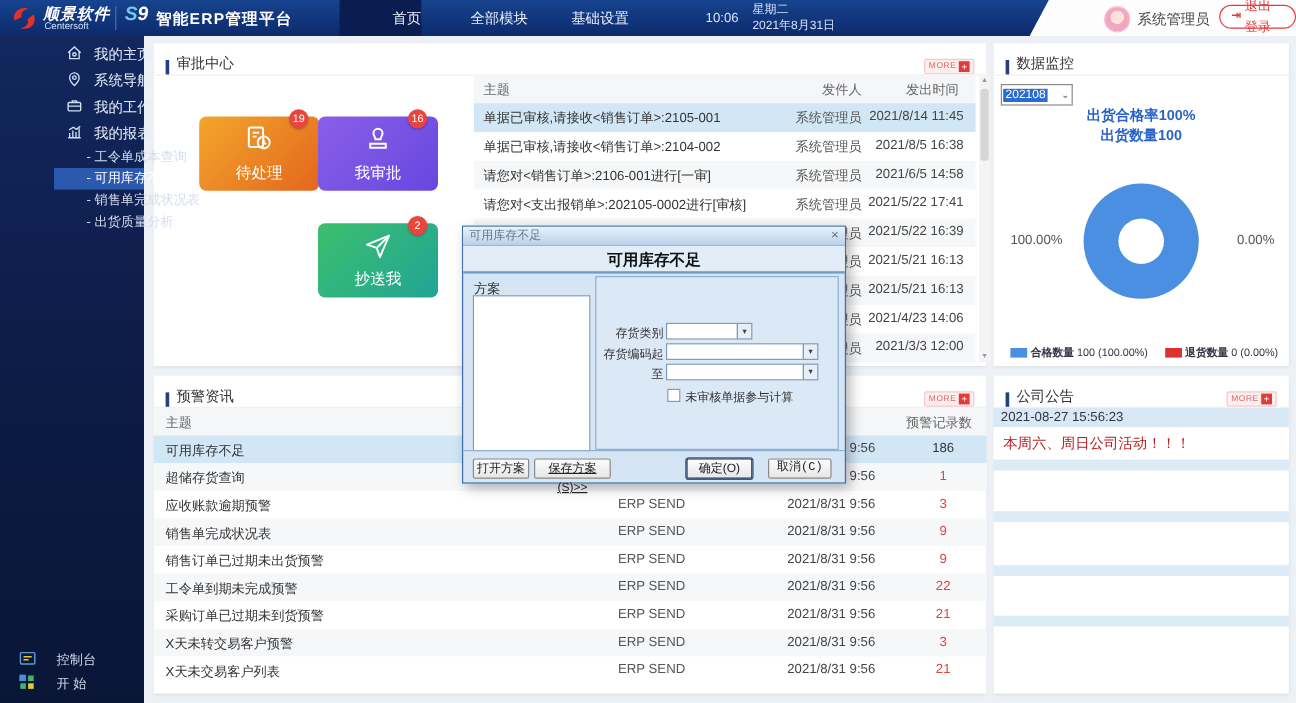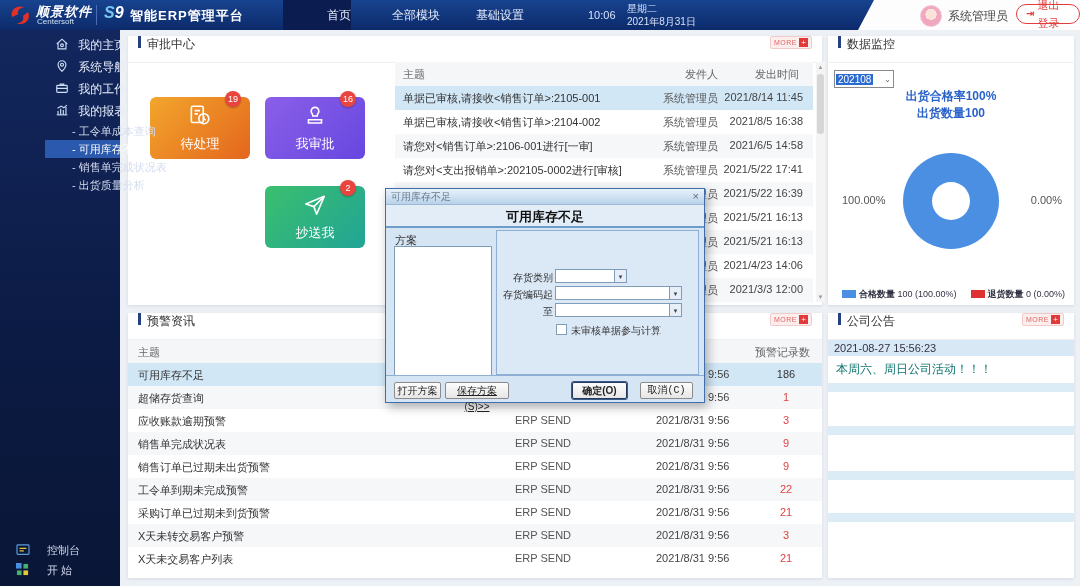--- a/index.html
+++ b/index.html
@@ -47,30 +47,30 @@
   .side-bottom{position:absolute;left:0;bottom:6px;width:120px;}
   .side-brow{height:20px;line-height:20px;color:#cfd8ec;font-size:11px;padding-left:16px;cursor:pointer;}
   .side-brow .bic{display:inline-block;width:14px;margin-right:14px;vertical-align:-2px;}
   
   .main{position:absolute;left:120px;top:30px;width:960px;height:556px;background:#edf0f4;}
   .panel{position:absolute;background:#fff;box-shadow:0 1px 3px rgba(20,40,80,.10);}
   .p-approval{left:8px;top:6px;width:694px;height:269px;}
   .p-alerts{left:8px;top:283px;width:694px;height:265px;}
   .p-monitor{left:708px;top:6px;width:246px;height:269px;}
   .p-notice{left:708px;top:283px;width:246px;height:265px;}
-  .panel-header{height:26px;border-bottom:1px solid #f1f1f1;display:flex;align-items:flex-start;padding:0 10px;}
+  .panel-header{height:26px;border-bottom:1px solid #f1f1f1;display:flex;align-items:flex-end;padding:0 10px;}
   .accent{width:3px;height:12px;background:#24407e;margin-right:6px;}
   .panel-title{font-size:12px;color:#333;}
   .more{margin-left:auto;display:flex;align-items:center;gap:2px;background:#fdeeee;
         border:1px solid #f3caca;border-radius:2px;padding:1px 3px;cursor:pointer;}
   .more-text{font-size:7px;color:#d66;letter-spacing:.5px;}
   .more-plus{width:9px;height:9px;background:#e03b3b;color:#fff;font-size:8px;line-height:9px;text-align:center;}
   
   .tile{position:absolute;width:100px;height:62px;border-radius:6px;color:#fff;cursor:pointer;}
-  .tile-0{left:22px;top:61px;background:linear-gradient(135deg,#f2a62c,#e4661d);}
+  .tile-0{left:38px;top:61px;background:linear-gradient(135deg,#f2a62c,#e4661d);}
   .tile-1{left:137px;top:61px;background:linear-gradient(135deg,#8a5fe8,#6747e0);}
   .tile-2{left:22px;top:150px;background:linear-gradient(135deg,#5b7fe0,#3c55cc);}
   .tile-3{left:137px;top:150px;background:linear-gradient(135deg,#3bbf6e,#21a495);}
   .t-icon{position:absolute;top:6px;left:50%;transform:translateX(-50%);}
   .t-label{position:absolute;bottom:6px;width:100%;text-align:center;font-size:13px;}
   .badge{position:absolute;top:-6px;right:9px;min-width:12px;height:16px;border-radius:9px;
          background:#e8453f;color:#fff;font-size:9px;line-height:16px;text-align:center;
          padding:0 2px;box-shadow:0 1px 2px rgba(0,0,0,.25);}
   
   .atable{position:absolute;left:267px;top:26px;width:418px;}
@@ -111,21 +111,21 @@
   .donut{position:absolute;left:75px;top:117px;width:96px;height:96px;border-radius:50%;background:#4a8fe2;}
   .donut::after{content:"";position:absolute;left:29px;top:29px;width:38px;height:38px;border-radius:50%;background:#fff;}
   .d-left{position:absolute;left:14px;top:158px;font-size:11px;color:#555;}
   .d-right{position:absolute;right:12px;top:158px;font-size:11px;color:#555;}
   .legend{position:absolute;left:14px;top:252px;display:flex;gap:14px;font-size:9px;color:#334;align-items:center;}
   .sw{display:inline-block;width:14px;height:8px;margin-right:3px;vertical-align:-1px;}
   
   .notice-date{position:absolute;left:0;top:27px;width:246px;height:16px;background:#d8e9f5;
                font-size:11px;color:#334;line-height:16px;padding-left:6px;box-sizing:border-box;}
   .notice-body{position:absolute;left:0;top:43px;width:246px;height:26px;background:#fff;
-               font-size:12px;color:#0f766e;line-height:26px;padding-left:8px;box-sizing:border-box;}
+               font-size:12px;color:#b91c1c;line-height:26px;padding-left:8px;box-sizing:border-box;}
   .strip{position:absolute;left:0;width:246px;height:9px;background:#dcecf6;}
   .s1{top:70px;} .s2{top:113px;} .s3{top:158px;} .s4{top:200px;}
   
   .modal{position:absolute;left:265px;top:158px;width:320px;height:215px;z-index:60;
          background:#d6e5f4;border:1px solid #3f6fa8;box-shadow:3px 4px 10px rgba(0,0,0,.3);box-sizing:border-box;}
   .m-titlebar{position:absolute;left:0;top:0;width:100%;height:16px;
               background:linear-gradient(180deg,#e8f2fb,#b9d2ea);border-bottom:1px solid #9db9d6;
               font-size:10px;color:#66788c;line-height:16px;padding-left:5px;box-sizing:border-box;}
   .m-close{position:absolute;right:5px;top:1px;font-size:11px;color:#667;cursor:pointer;}
   .m-heading{position:absolute;left:0;top:16px;width:100%;height:23px;background:#e2edf8;
@@ -143,21 +143,21 @@
   .spin{position:absolute;width:13px;height:14px;background:#e7eef7;border:1px solid #7f9db9;
         font-size:7px;color:#345;text-align:center;line-height:13px;box-sizing:border-box;cursor:pointer;}
   .sp-0{left:117px;top:38px;} .sp-1{left:172px;top:55px;} .sp-2{left:172px;top:72px;}
   .m-check{position:absolute;left:59px;top:93px;width:9px;height:9px;background:#fff;border:1px solid #7f9db9;cursor:pointer;}
   .m-checklabel{position:absolute;left:74px;top:93px;font-size:10px;color:#333;}
   .m-btnbar{position:absolute;left:0;top:186px;width:100%;height:28px;border-top:1px solid #8fb0d4;}
   .mbtn{position:absolute;top:6px;height:17px;background:linear-gradient(#fdfdfd,#e6e6e6);
         border:1px solid #8b8b8b;border-radius:2px;font-size:10px;color:#222;text-align:center;
         line-height:16px;box-sizing:border-box;cursor:pointer;}
   .mb-open{left:8px;width:47px;} .mb-save{left:59px;width:64px;text-decoration:underline;}
-  .mb-ok{left:186px;width:55px;border-color:#223a5e;box-shadow:0 0 0 1px #3c5a88;font-weight:bold;}
+  .mb-ok{left:186px;width:55px;border-color:#223a5e;box-shadow:0 0 0 1px #3c5a88;}
   .mb-cancel{left:254px;width:53px;font-family:Liberation Mono, monospace;}
 </style>
 </head>
 <body>
 
 <div class="topbar">
   <svg class="logo-swirl" width="26" height="24" viewBox="0 0 24 24">
     <path d="M4 14 C2 6 10 1.5 16 4.5 C11.5 5 8.8 8 10.2 11.2 Z" fill="#e23227"></path>
     <path d="M20 9 C23.5 16 17 23 9 20.5 C14 19.6 16.6 16.4 14.8 13 Z" fill="#e23227"></path>
   </svg>

